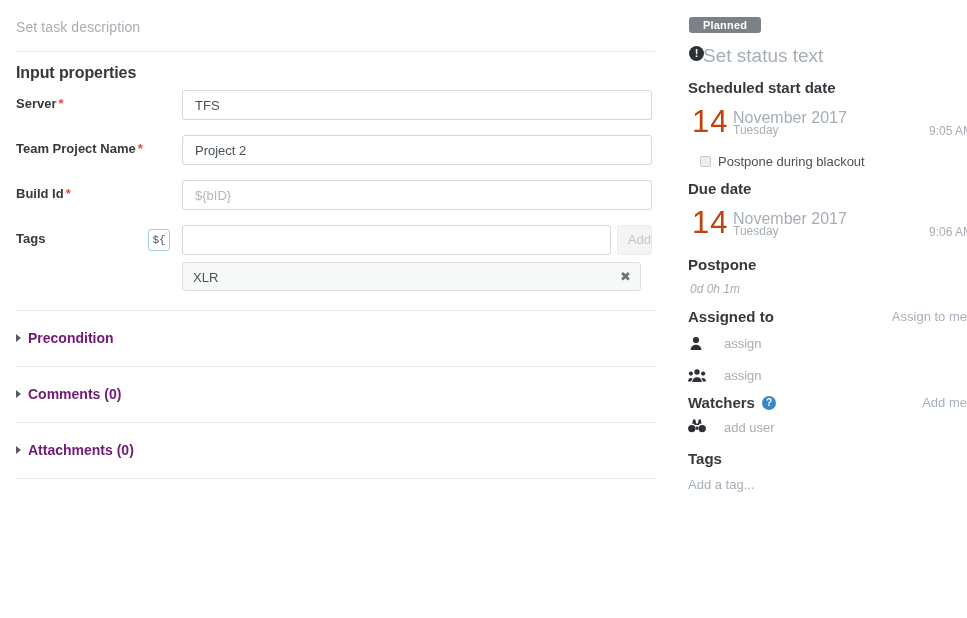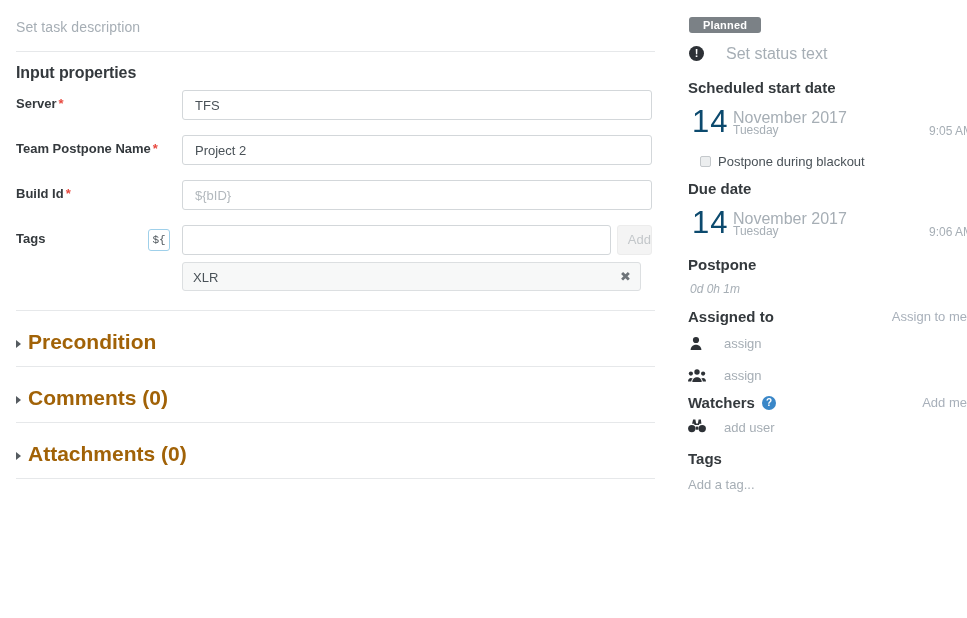--- a/index.html
+++ b/index.html
@@ -202,23 +202,23 @@
   .collapse-row {
     position: absolute;
     left: 16px;
     width: 639px;
     height: 56px;
   }
   .collapse-head {
     position: absolute;
     left: 0;
     top: 19px;
-    font-size: 21px;
-    font-weight: bold;
-    color: #a16207;
+    font-size: 14px;
+    font-weight: bold;
+    color: #701a75;
     cursor: pointer;
     white-space: nowrap;
   }
   .caret {
     display: inline-block;
     width: 0;
     height: 0;
     border-left: 5px solid #555b60;
     border-top: 4px solid transparent;
     border-bottom: 4px solid transparent;
@@ -281,23 +281,23 @@
     top: -1px;
     width: 15px;
     text-align: center;
     color: #ffffff;
     font-size: 11px;
     font-weight: bold;
     line-height: 16px;
   }
   .status-text {
     position: absolute;
-    left: 37px;
-    top: 0;
-    font-size: 16px;
+    left: 14px;
+    top: 0;
+    font-size: 19px;
     color: #a6aeb5;
     cursor: pointer;
     white-space: nowrap;
   }
 
   .panel-heading {
     position: absolute;
     left: 2px;
     font-size: 15px;
     font-weight: bold;
@@ -309,21 +309,21 @@
     position: absolute;
     left: 0;
     width: 281px;
     height: 34px;
   }
   .date-day {
     position: absolute;
     left: 6px;
     top: -4px;
     font-size: 31px;
-    color: #0c4a6e;
+    color: #c2410c;
     letter-spacing: 1px;
     font-weight: normal;
   }
   .date-month {
     position: absolute;
     left: 47px;
     top: 1px;
     font-size: 16px;
     color: #a6aeb5;
     white-space: nowrap;
@@ -463,21 +463,21 @@
 
   <div class="field-row" style="top:90px;">
     <div class="field-label">
       <span>Server</span><span class="req">*</span>
     </div>
     <input class="text-input" type="text" value="TFS" style="">
   </div>
 
   <div class="field-row" style="top:135px;">
     <div class="field-label">
-      <span>Team Postpone Name</span><span class="req">*</span>
+      <span>Team Project Name</span><span class="req">*</span>
     </div>
     <input class="text-input" type="text" value="Project 2" style="">
   </div>
 
   <div class="field-row" style="top:180px;">
     <div class="field-label">
       <span>Build Id</span><span class="req">*</span>
     </div>
     <input class="text-input" type="text" placeholder="${bID}" style="">
   </div>

